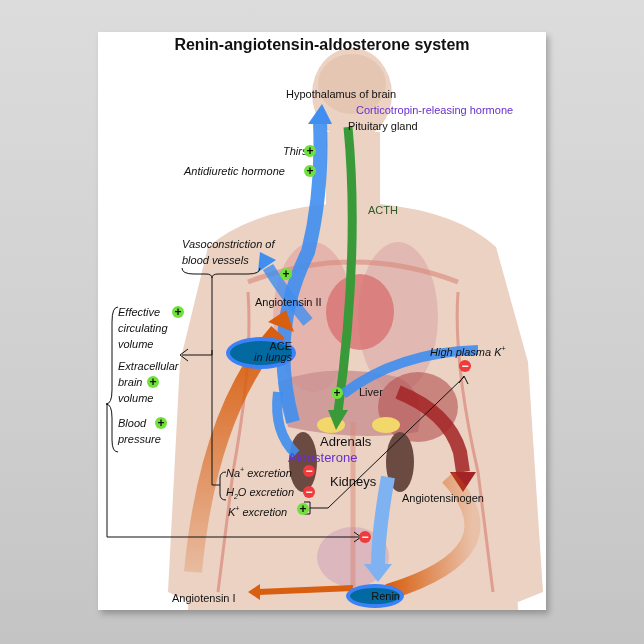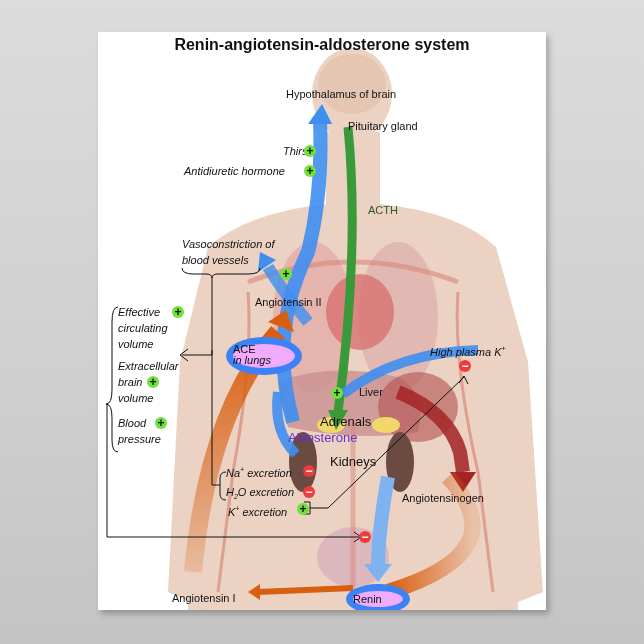--- a/index.html
+++ b/index.html
@@ -3,25 +3,25 @@
 <meta charset="utf-8">
 <style>
   html,body{margin:0;padding:0;}
   body{width:644px;height:644px;background:linear-gradient(180deg,#dcdcdc 0%,#cfcfcf 60%,#c4c4c4 100%);position:relative;overflow:hidden;font-family:"Liberation Sans",sans-serif;}
   .poster{position:absolute;left:98px;top:32px;width:448px;height:578px;background:#ffffff;box-shadow:3px 4px 6px rgba(0,0,0,0.25);overflow:hidden;}
   .poster svg.art{position:absolute;left:0;top:0;}
   .lbl{position:absolute;font-size:11px;color:#111;white-space:nowrap;line-height:12px;}
   .it{font-style:italic;}
   .title{position:absolute;left:0;width:448px;top:4px;text-align:center;font-weight:bold;font-size:16px;color:#111;}
   .purple{color:#6a2fd0;}
-  .big{font-size:13px;}
+  .big{font-size:13px;margin-top:20px;}
   .sign{position:absolute;width:12px;height:12px;border-radius:50%;font-size:12px;line-height:12px;text-align:center;font-weight:bold;color:#111;}
   .plus{background:#6fe03c;}
   .minus{background:#ee3b3b;color:#fff;}
-  .oval{position:absolute;background:#f0abfc;border:7px solid #3b82f6;border-radius:50%;font-size:11px;text-align:left;color:#111;line-height:11px;}
+  .oval{position:absolute;background:#0369a1;border:4px solid #3b82f6;border-radius:50%;font-size:11px;text-align:right;color:#111;line-height:11px;}
 </style>
 </head>
 <body>
 
 <div class="poster">
   <svg class="art" width="448" height="578" viewBox="0 0 448 578">
     <defs>
       <linearGradient id="orgFade" x1="0" y1="0" x2="0" y2="1">
         <stop offset="0" stop-color="#d85e10"></stop>
           <stop offset="1" stop-color="#d85e10" stop-opacity="0.2"></stop>
@@ -98,20 +98,21 @@
     <path d="M114 318 L114 453 L122 453" stroke="#111" stroke-width="1" fill="none"></path>
     <path d="M206 470 L212 470 L212 482 L206 482" stroke="#111" stroke-width="1" fill="none"></path>
     <path d="M212 476 L230 476 L366 345" stroke="#111" stroke-width="1" fill="none"></path>
     <path d="M361 351 L366 344 L370 352" stroke="#111" stroke-width="1" fill="none"></path>
     <path d="M128 440 Q122 440 122 446 L122 462 Q122 468 128 468" stroke="#111" stroke-width="1" fill="none"></path>
   </svg>
 
   <div class="title">Renin-angiotensin-aldosterone system</div>
 
   <div class="lbl" style="left:188px;top:56px;">Hypothalamus of brain</div>
+  <div class="lbl purple" style="left:258px;top:72px;">Corticotropin-releasing hormone</div>
   <div class="lbl" style="left:250px;top:88px;">Pituitary gland</div>
 
   <div class="lbl it" style="left:185px;top:113px;">Thirst</div>
   <div class="sign plus" style="left:206px;top:113px;">+</div>
   <div class="lbl it" style="left:86px;top:133px;">Antidiuretic hormone</div>
   <div class="sign plus" style="left:206px;top:133px;">+</div>
 
   <div class="lbl" style="left:270px;top:172px;color:#2a5a2a;">ACTH</div>
 
   <div class="lbl it" style="left:84px;top:206px;">Vasoconstriction of</div>

